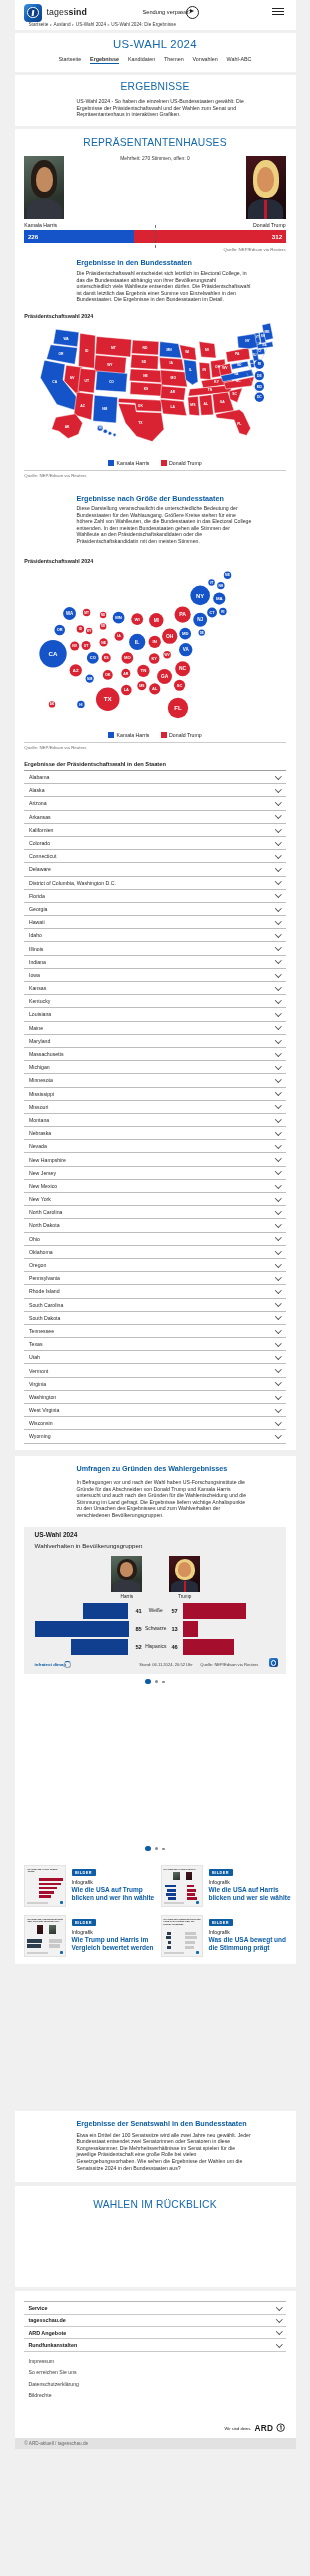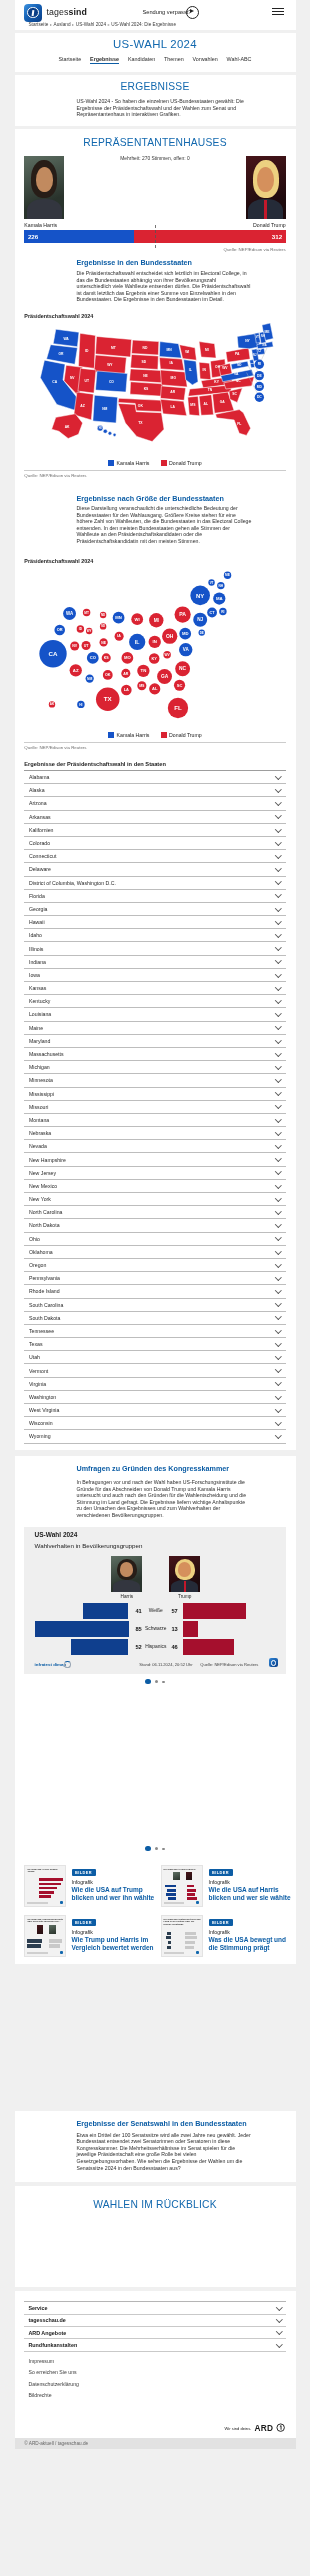--- a/index.html
+++ b/index.html
@@ -633,21 +633,21 @@
           <div class="st-row">
             <span>Wyoming</span>
             <div class="chev"></div>
           </div>
         </div>
     </div>
   </div>
 
   <div class="card" style="top:1456px;height:508px;">
     <div class="rel">
-      <h3 class="h-sub txtcol" style="top:8.3px;">Umfragen zu Gründen des Kongresskammer</h3>
+      <h3 class="h-sub txtcol" style="top:8.3px;">Umfragen zu Gründen des Wahlergebnisses</h3>
       <p class="para txtcol" style="top:23px;">In Befragungen vor und nach der Wahl haben US-Forschungsinstitute die Gründe für das Abschneiden von Donald Trump und Kamala Harris untersucht und auch nach den Gründen für die Wahlentscheidung und die Stimmung im Land gefragt. Die Ergebnisse liefern wichtige Anhaltspunkte zu den Ursachen des Ergebnisses und zum Wahlverhalten der verschiedenen Bevölkerungsgruppen.</p>
 
       <div class="ig-box" style="top:71px;">
         <div class="ig-title">US-Wahl 2024</div>
         <div class="ig-sub">Wahlverhalten in Bevölkerungsgruppen</div>
         <div class="portrait p-harris" style="left:87px;top:29px;width:31px;height:36px;">
           <div class="ph-bg"></div>
             <div class="hair"></div>
             <div class="face"></div>
             <div class="torso"></div>

